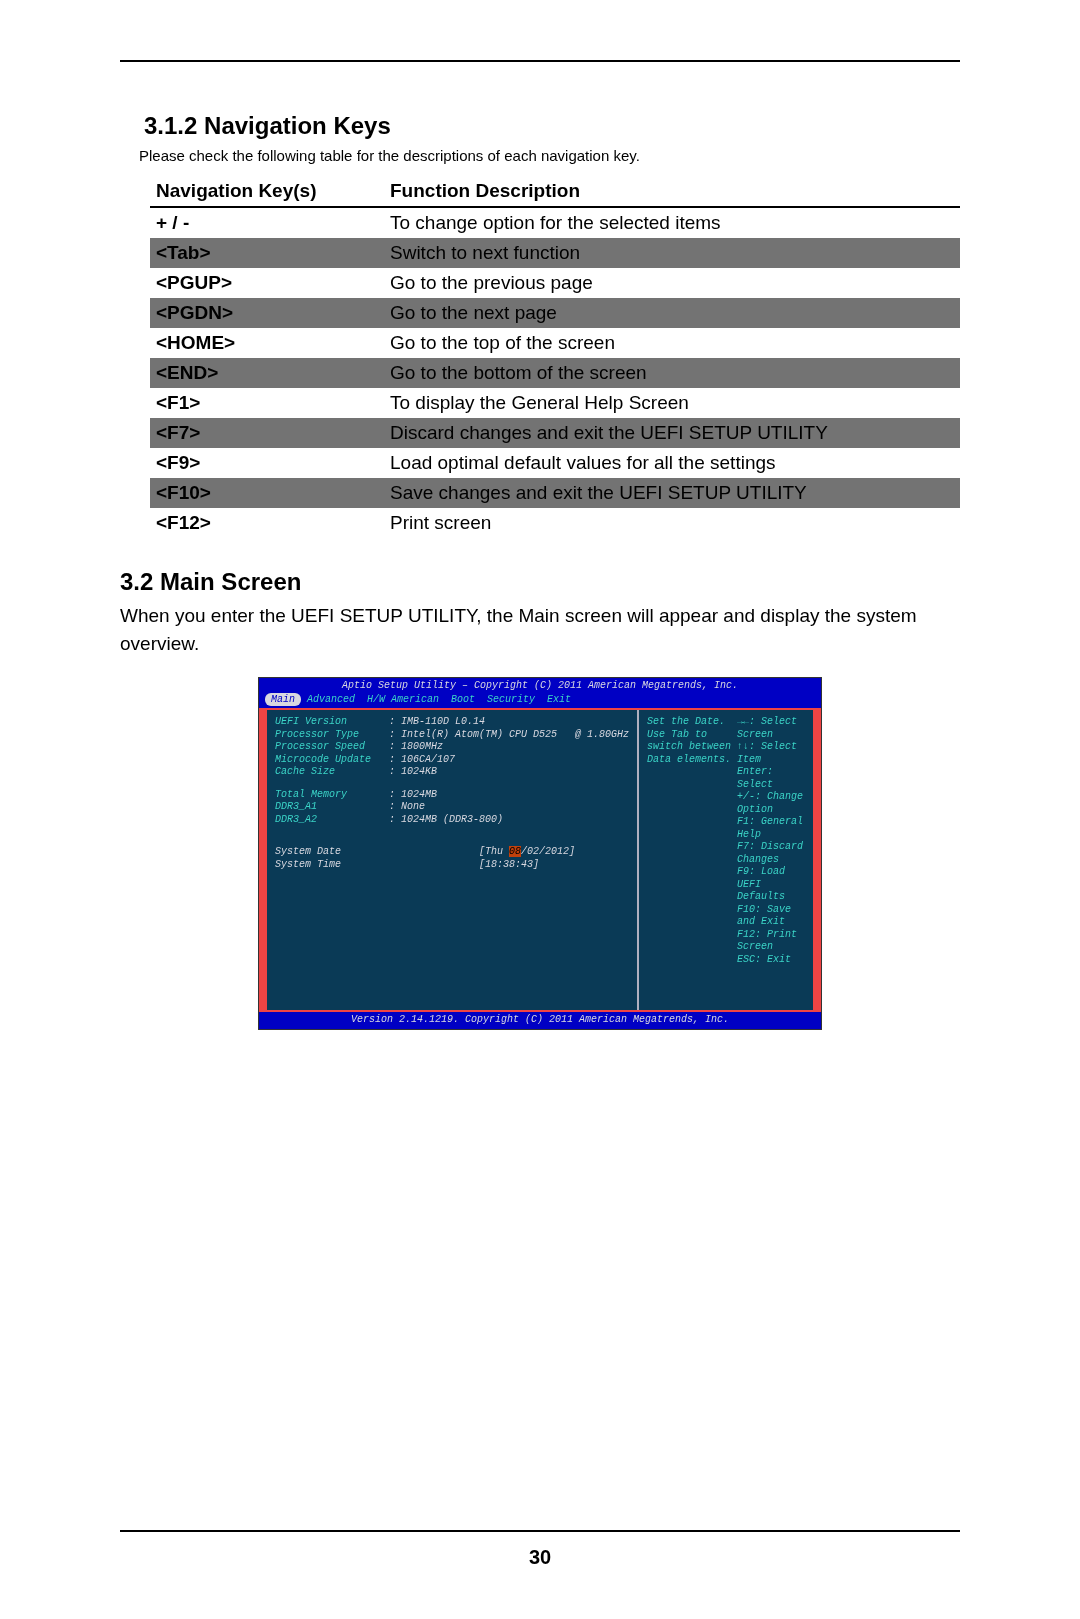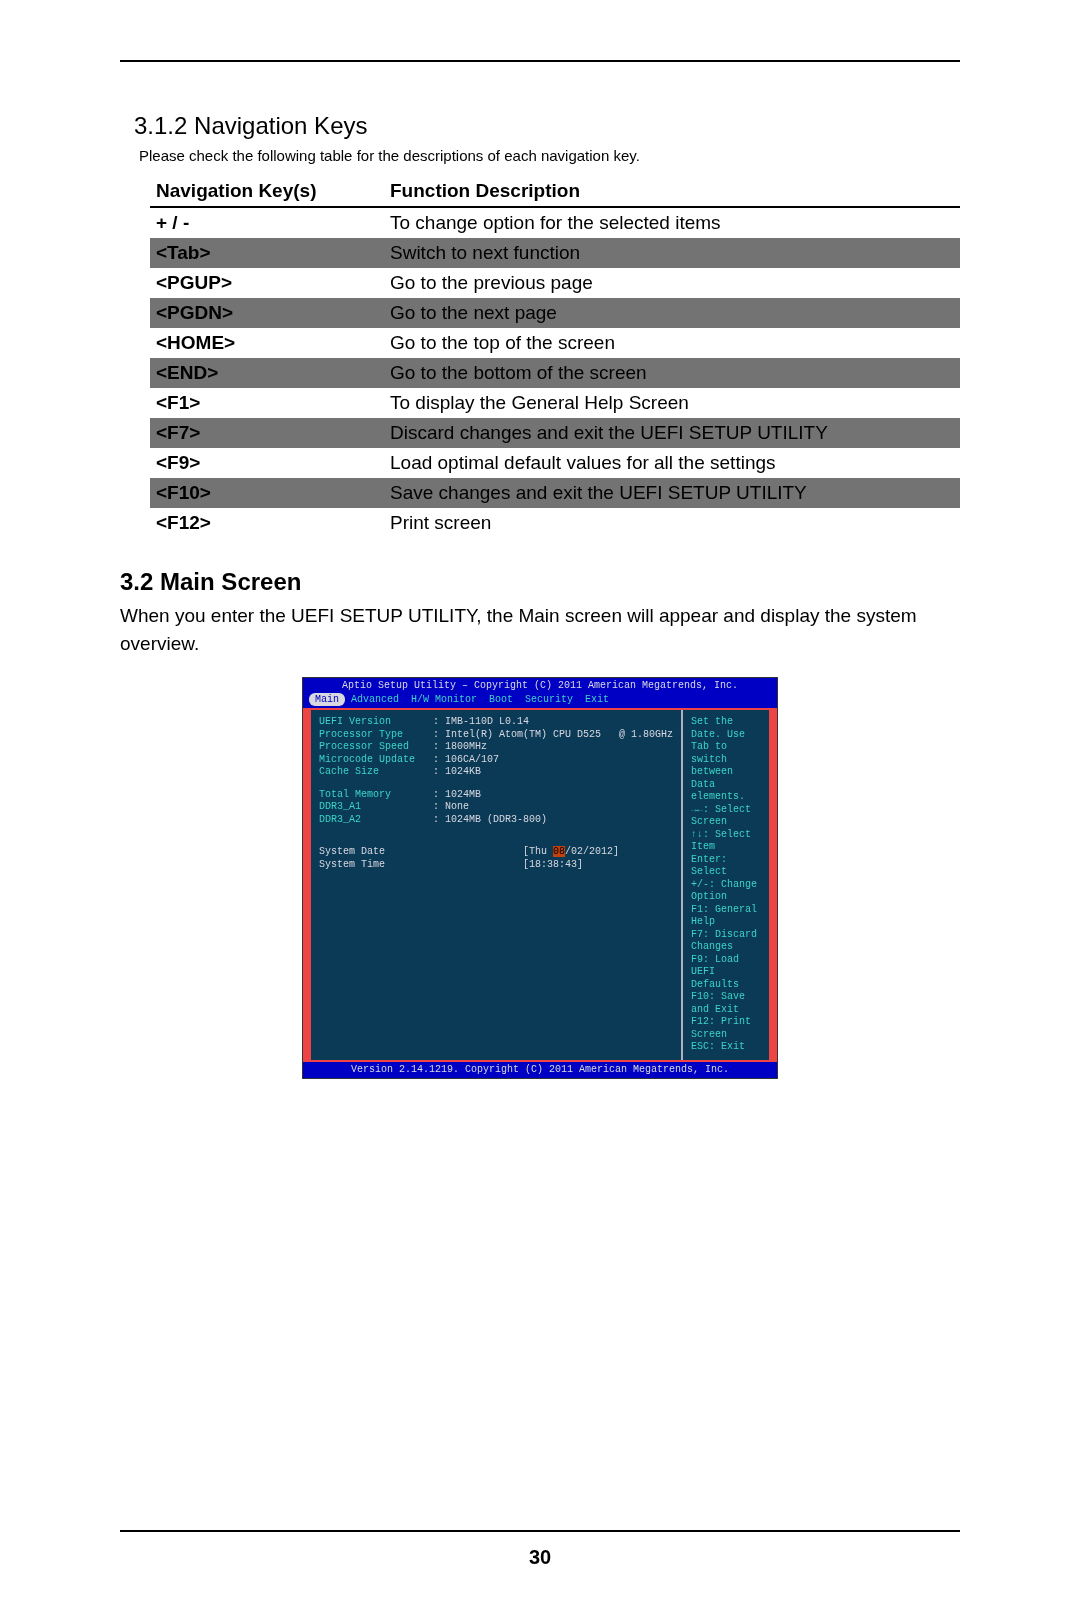--- a/index.html
+++ b/index.html
@@ -19,22 +19,22 @@
   .top-rule, .bottom-rule {
     border: none;
     border-top: 2px solid #000;
     margin: 0;
   }
   .content {
     padding: 50px 0 20px 0;
   }
   h3.section-312 {
     font-size: 24px;
-    font-weight: normal;
-    margin: 0 0 6px 14px;
+    font-weight: bold;
+    margin: 0 0 6px 24px;
   }
   p.intro-312 {
     font-size: 15px;
     margin: 0 0 10px 19px;
     line-height: 1.35;
   }
   table.navkeys {
     border-collapse: collapse;
     width: 100%;
     font-size: 19px;
@@ -67,21 +67,22 @@
   }
   p.intro-32 {
     font-size: 19px;
     margin: 0 0 20px 0;
     line-height: 1.45;
   }
 
   
   .bios-wrap {
     margin: 0 auto;
-    width: 476px;
+    width: 564px;
+    font-style: italic;
   }
   .bios {
     font-family: "Courier New", monospace;
     font-size: 10px;
     line-height: 1.25;
     color: #3bd4c7;
     background: #0000c4;
     border: 1px solid #333;
     display: flex;
     flex-direction: column;
@@ -116,22 +117,22 @@
     flex: 1.5 1 0;
     padding: 6px 8px;
     border-right: 2px solid #b0b0c0;
     color: #3bd4c7;
   }
   .bios-right {
     flex: 1 1 0;
     padding: 6px 8px;
     color: #d8d8e0;
     display:flex;
-    flex-direction:column;
-    justify-content:flex-start;
+    flex-direction:row;
+    justify-content:flex-end;
   }
   .bios-row { white-space: pre; }
   .bios-row .label { color:#3bd4c7; }
   .bios-row .value { color:#d8d8e0; }
   .bios-row .sysdatelabel { color:#d8d8e0; }
   .bios-row .sysdateval { color:#d8d8e0; }
   .bios-row .caret { background:#c2410c; color:#000; }
   .bios-help { color:#3bd4c7; }
   .bios-version {
     text-align:center;
@@ -211,21 +212,21 @@
           </tr>
         </tbody>
     </table>
 
     <h3 class="section-32">3.2  Main Screen</h3>
     <p class="intro-32">When you enter the UEFI SETUP UTILITY, the Main screen will appear and display the system overview.</p>
 
     <div class="bios-wrap">
       <div class="bios">
         <div class="bios-title">Aptio Setup Utility – Copyright (C) 2011 American Megatrends, Inc.</div>
-        <div class="bios-menu" id="bios-menu"><span class="active">Main</span><span>Advanced</span><span>H/W Monitor</span><span>Boot</span><span>Security</span><span>Exit</span></div>
+        <div class="bios-menu" id="bios-menu"><span class="active">Main</span><span>Advanced</span><span>H/W American</span><span>Boot</span><span>Security</span><span>Exit</span></div>
         <div class="bios-body">
           <div class="bios-left" id="bios-left">
               <div class="bios-row"><span class="label">UEFI Version       </span><span class="value">: IMB-110D L0.14</span></div>
               <div class="bios-row"><span class="label">Processor Type     </span><span class="value">: Intel(R) Atom(TM) CPU D525   @ 1.80GHz</span></div>
               <div class="bios-row"><span class="label">Processor Speed    </span><span class="value">: 1800MHz</span></div>
               <div class="bios-row"><span class="label">Microcode Update   </span><span class="value">: 106CA/107</span></div>
               <div class="bios-row"><span class="label">Cache Size         </span><span class="value">: 1024KB</span></div>
               <div class="bios-spacer"></div>
               <div class="bios-row"><span class="label">Total Memory       </span><span class="value">: 1024MB</span></div>
               <div class="bios-row"><span class="label">DDR3_A1            </span><span class="value">: None</span></div>

